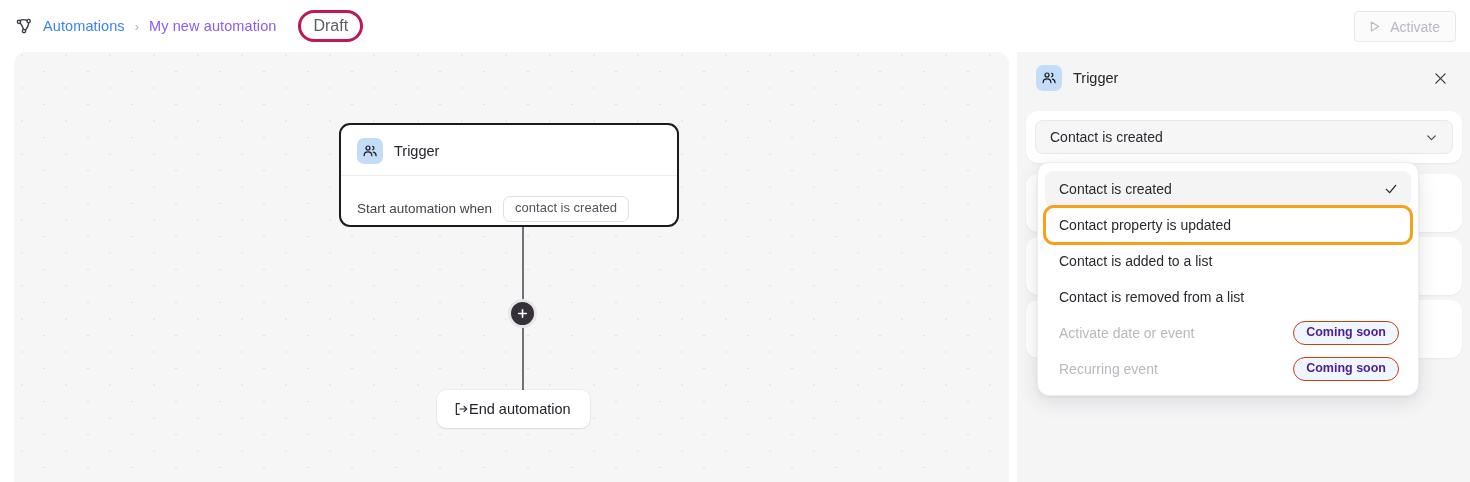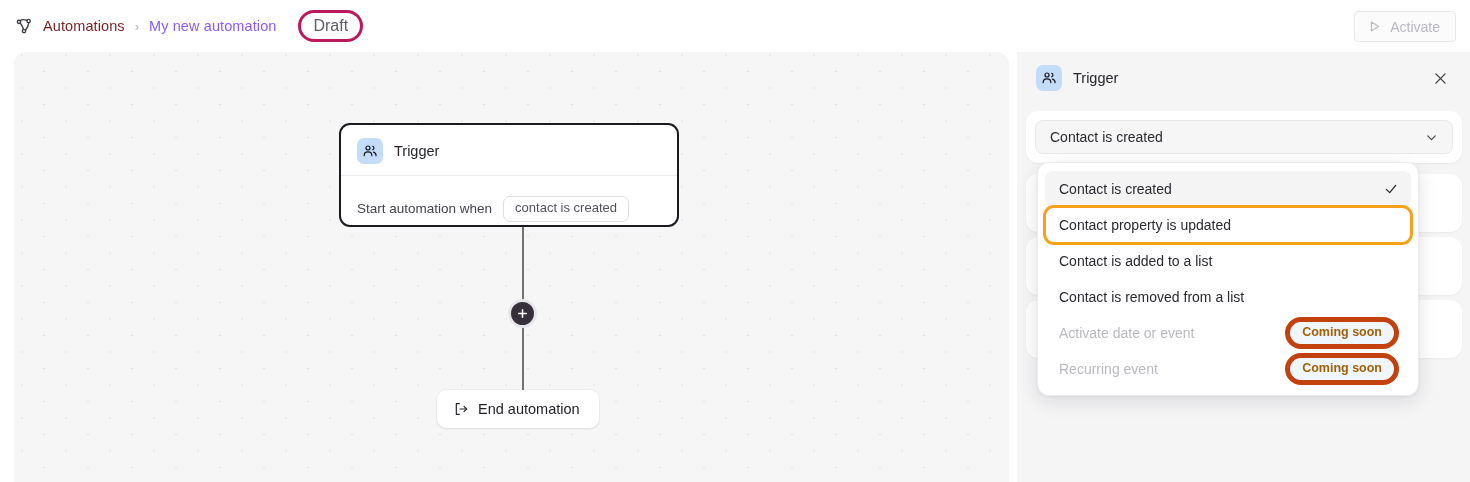--- a/index.html
+++ b/index.html
@@ -13,21 +13,21 @@
 
   
   .topbar {
     position: absolute; left: 0; top: 0; width: 1470px; height: 52px;
     background: #ffffff;
     display: flex; align-items: center;
   }
   .breadcrumb { display: flex; align-items: center; gap: 9px; padding-left: 14px; }
   .bc-icon { width: 20px; height: 20px; display: block; color: #3f3d46; flex: none; }
   .bc-link {
-    font-size: 14.5px; color: #7f1d1d; letter-spacing: .1px; cursor: pointer;
+    font-size: 14.5px; color: #3b82f6; letter-spacing: .1px; cursor: pointer;
   }
   .bc-sep { font-size: 13px; color: #b3b2b9; margin: 0 1px; }
   .bc-current { font-size: 14.5px; color: #8b5cf6; letter-spacing: .1px; }
   .draft-badge {
     margin-left: 13px;
     border: 3px solid #be185d; border-radius: 999px;
     padding: 3px 12px 4px; font-size: 16px; color: #5d5c66;
     background: #ffffff; line-height: 1.2;
   }
   .activate-btn {
@@ -85,21 +85,21 @@
     width: 29px; height: 29px; border-radius: 50%;
     background: #35303a; border: 3.5px solid #e7e6e9;
     display: flex; align-items: center; justify-content: center;
     cursor: pointer;
   }
   .plus-btn svg { width: 13px; height: 13px; display: block; color: #ffffff; }
 
   
   .end-node {
     position: absolute; left: 423px; top: 338px;
-    display: flex; align-items: center; gap: 9px;
+    display: flex; align-items: center; 
     height: 38px; padding: 0 19px 0 16px;
     background: #ffffff; border-radius: 9px;
     box-shadow: 0 1px 2px rgba(20,20,30,.09), 0 0 0 1px rgba(20,20,30,.035);
     cursor: pointer;
   }
   .end-node svg { width: 16px; height: 16px; display: block; color: #26252c; }
   .end-node span { font-size: 14.5px; color: #24232a; }
 
   
   .panel {
@@ -155,22 +155,22 @@
   .dd-item {
     position: relative; display: flex; align-items: center; justify-content: space-between;
     height: 36px; padding: 0 12px 0 14px; border-radius: 8px;
     font-size: 14px; color: #2a2930; cursor: pointer;
   }
   .dd-item.selected { background: #f4f4f5; }
   .dd-item.highlighted { outline: 3.5px solid #f7a01c; outline-offset: -1px; border-radius: 9px; }
   .dd-item.disabled { color: #b9b8bf; cursor: default; }
   .dd-check { width: 16px; height: 16px; display: block; color: #26252c; }
   .soon-badge {
-    border: 5px solid #c2410c; background: #eff6fd; border-radius: 999px;
-    padding: 3px 12px 4px; font-size: 12.5px; color: #a16207; line-height: 1.2;
+    border: 1px solid #c2410c; background: #eff6fd; border-radius: 999px;
+    padding: 3px 12px 4px; font-size: 12.5px; color: #4c1d95; line-height: 1.2;
     font-weight: bold;
   }
 </style>
 </head>
 <body>
 
 <div id="app">
 
   <div class="topbar">
     <div class="breadcrumb">

